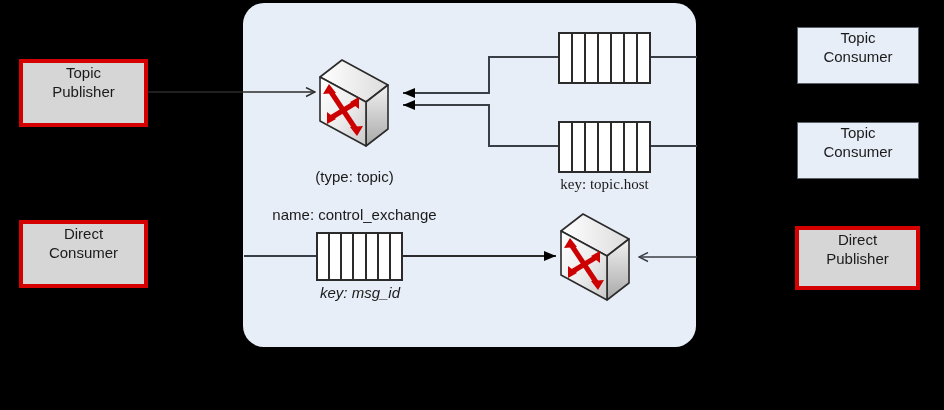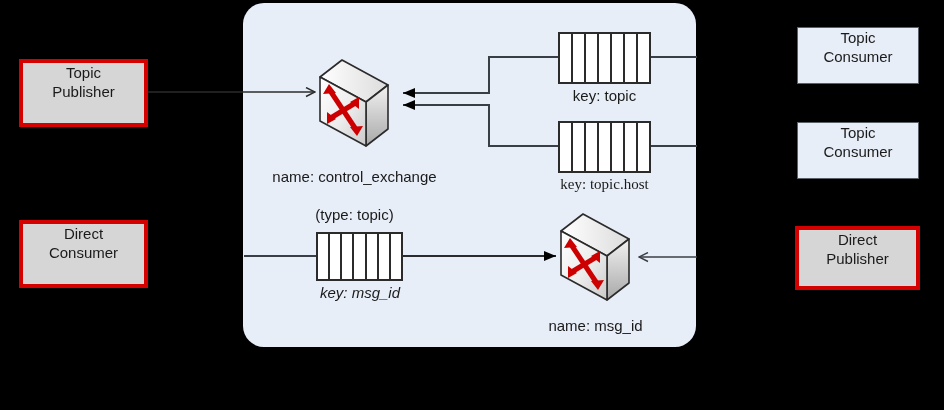--- a/index.html
+++ b/index.html
@@ -164,21 +164,20 @@
 
   <div class="queue" id="queue-topic">
     <div class="cell"></div>
     <div class="cell"></div>
     <div class="cell"></div>
     <div class="cell"></div>
     <div class="cell"></div>
     <div class="cell"></div>
     <div class="cell"></div>
   </div>
-  <div class="queue-label" id="queue-topic-label">key: topic</div>
 
   <div class="queue" id="queue-topic-host">
     <div class="cell"></div>
     <div class="cell"></div>
     <div class="cell"></div>
     <div class="cell"></div>
     <div class="cell"></div>
     <div class="cell"></div>
     <div class="cell"></div>
   </div>
@@ -225,22 +224,22 @@
       </g>
       <g fill="#cc0000">
         <polygon points="15,27 22,36 9,37"></polygon>
         <polygon points="43,79 36,70 49,69"></polygon>
         <polygon points="45,40 45,52 36,45"></polygon>
         <polygon points="13,67 13,55 22,62"></polygon>
       </g>
     </svg>
   </div>
   <div class="exchange-label" id="exchange-control-label">
+    <div>(type: topic)</div>
     <div>name: control_exchange</div>
-    <div>(type: topic)</div>
   </div>
 
   <div class="exchange" id="exchange-direct">
     <svg viewBox="0 0 80 92" width="80" height="92" xmlns="http://www.w3.org/2000/svg">
       <defs>
         <linearGradient id="gFaceB" x1="0" y1="0" x2="1" y2="1">
           <stop offset="0%" stop-color="#ffffff"></stop>
           <stop offset="55%" stop-color="#ececec"></stop>
           <stop offset="100%" stop-color="#c9c9c9"></stop>
         </linearGradient>
@@ -262,16 +261,15 @@
       </g>
       <g fill="#cc0000">
         <polygon points="15,27 22,36 9,37"></polygon>
         <polygon points="43,79 36,70 49,69"></polygon>
         <polygon points="45,40 45,52 36,45"></polygon>
         <polygon points="13,67 13,55 22,62"></polygon>
       </g>
     </svg>
   </div>
   <div class="exchange-label" id="exchange-direct-label">
-    <div>name: msg_id</div>
   </div>
 
 </div>
 
 </body></html>

